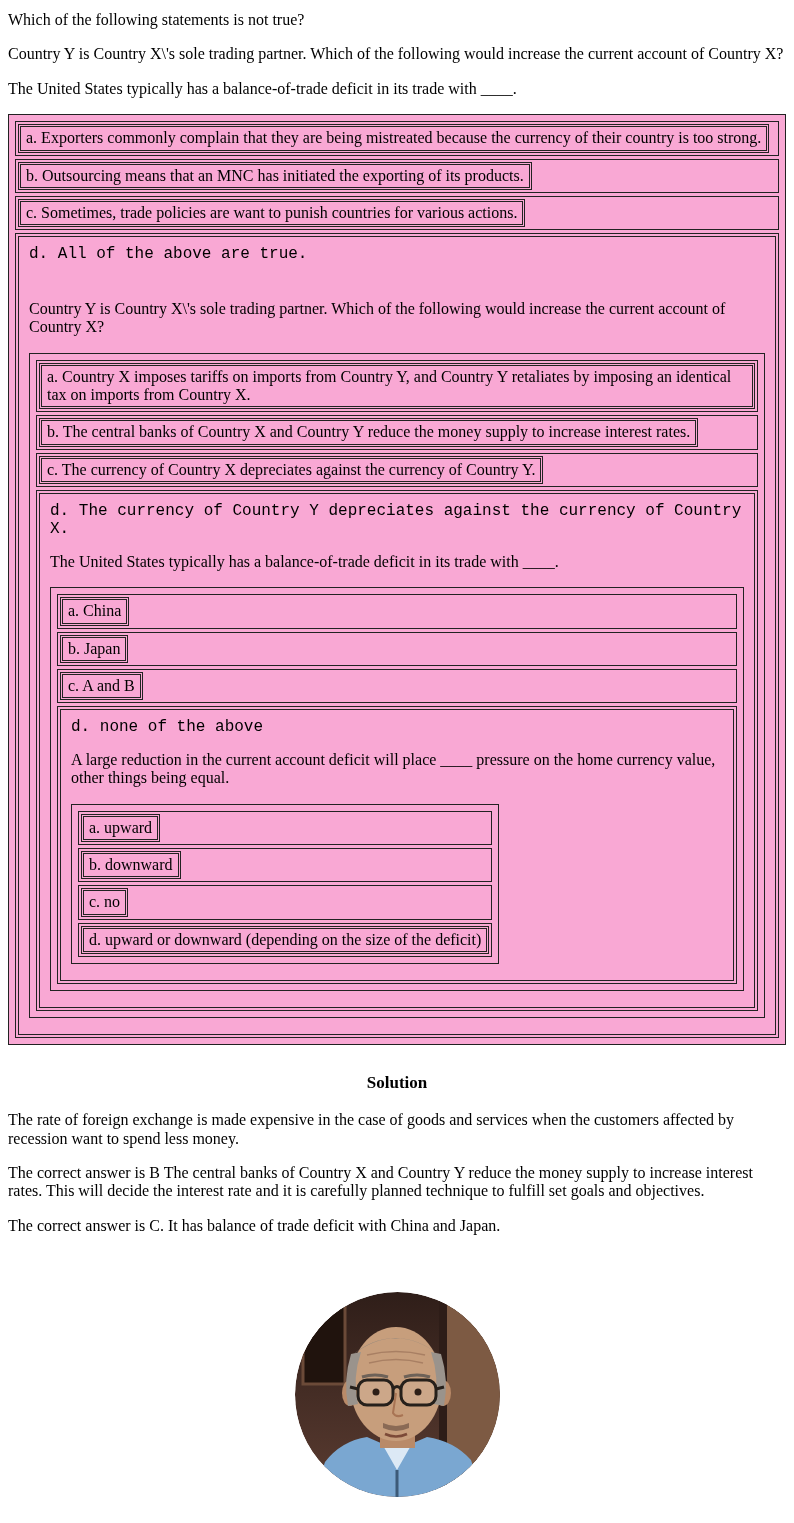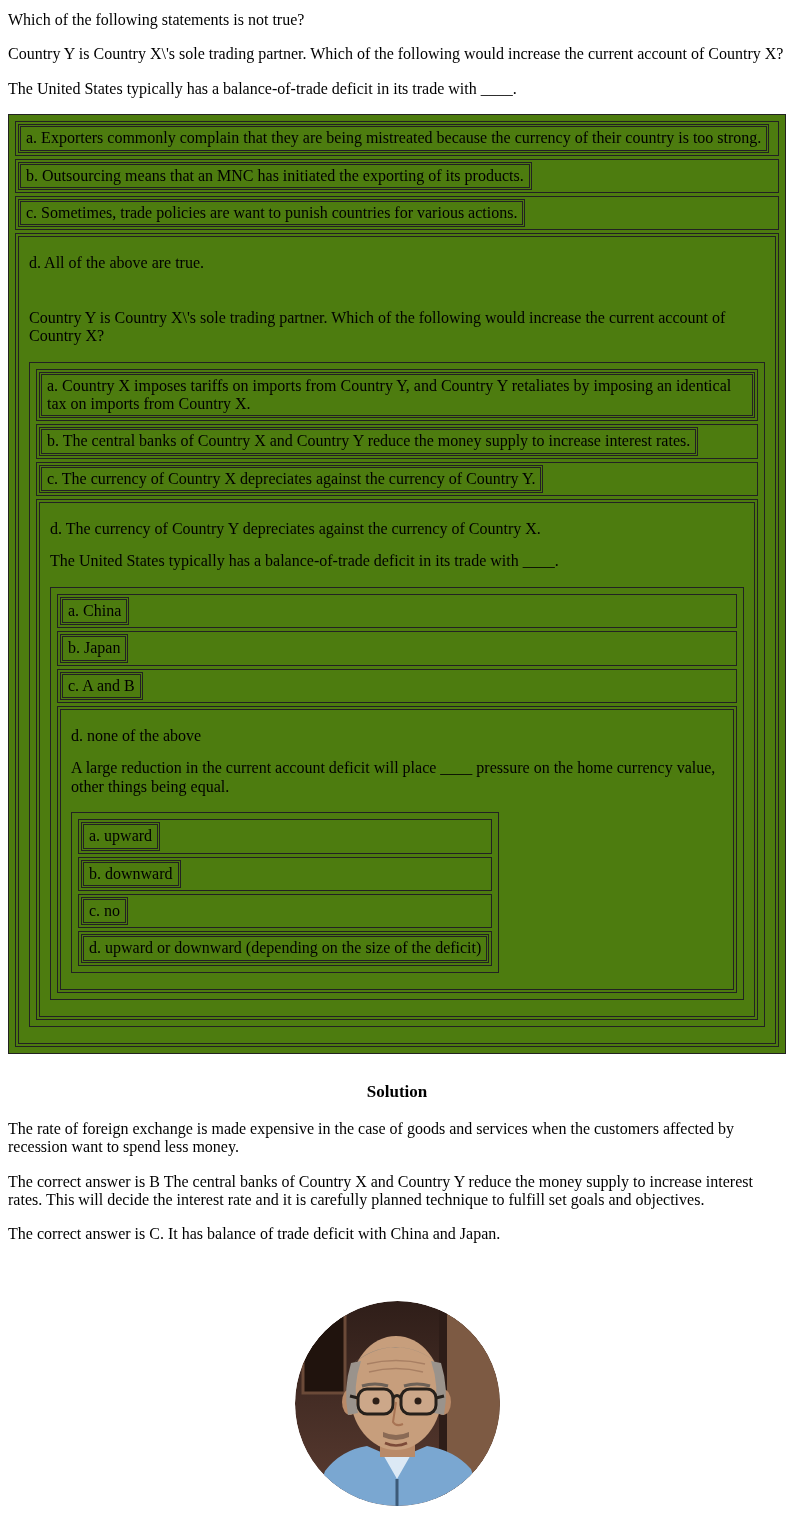--- a/index.html
+++ b/index.html
@@ -9,27 +9,27 @@
     background: #ffffff;
     color: #000000;
     font-family: "Liberation Serif", serif;
     font-size: 16px;
   }
   .doc { padding: 8px 8px 24px 8px; }
   .doc p { margin: 16px 0; line-height: 1.15; }
   .doc > p.first { margin-top: 3px; }
 
   
-  .tbl { border: 1px solid #222; padding: 3px; background: #4d7c0f; }
+  .tbl { border: 1px solid #222; padding: 3px; background: #f9a8d4; }
   .row { border: 1px solid #222; padding: 2px; margin: 3px; }
   .fit { display: inline-block; border: 1px solid #222; padding: 1px; vertical-align: top; }
   .cellx { display: block; border: 1px solid #222; padding: 2px 5px; line-height: 1.15; }
   .dcell { border: 1px solid #222; padding: 4px 10px 12px 10px; }
   .dcell p { margin: 14px 0; }
-  .dcell p.dlabel { margin-top: 13px; }
+  .dcell p.dlabel { margin-top: 4px; font-family: Liberation Mono, monospace; }
   .dcell p.spaced { margin-top: 36px; }
   .dcell > .tbl { margin: 16px 0 4px 0; }
   .fitw { width: fit-content; }
 
   .solution-h {
     font-family: "Liberation Serif", serif;
     font-size: 17px;
     font-weight: bold;
     margin: 28px 0 18px 0;
     text-align: center;

